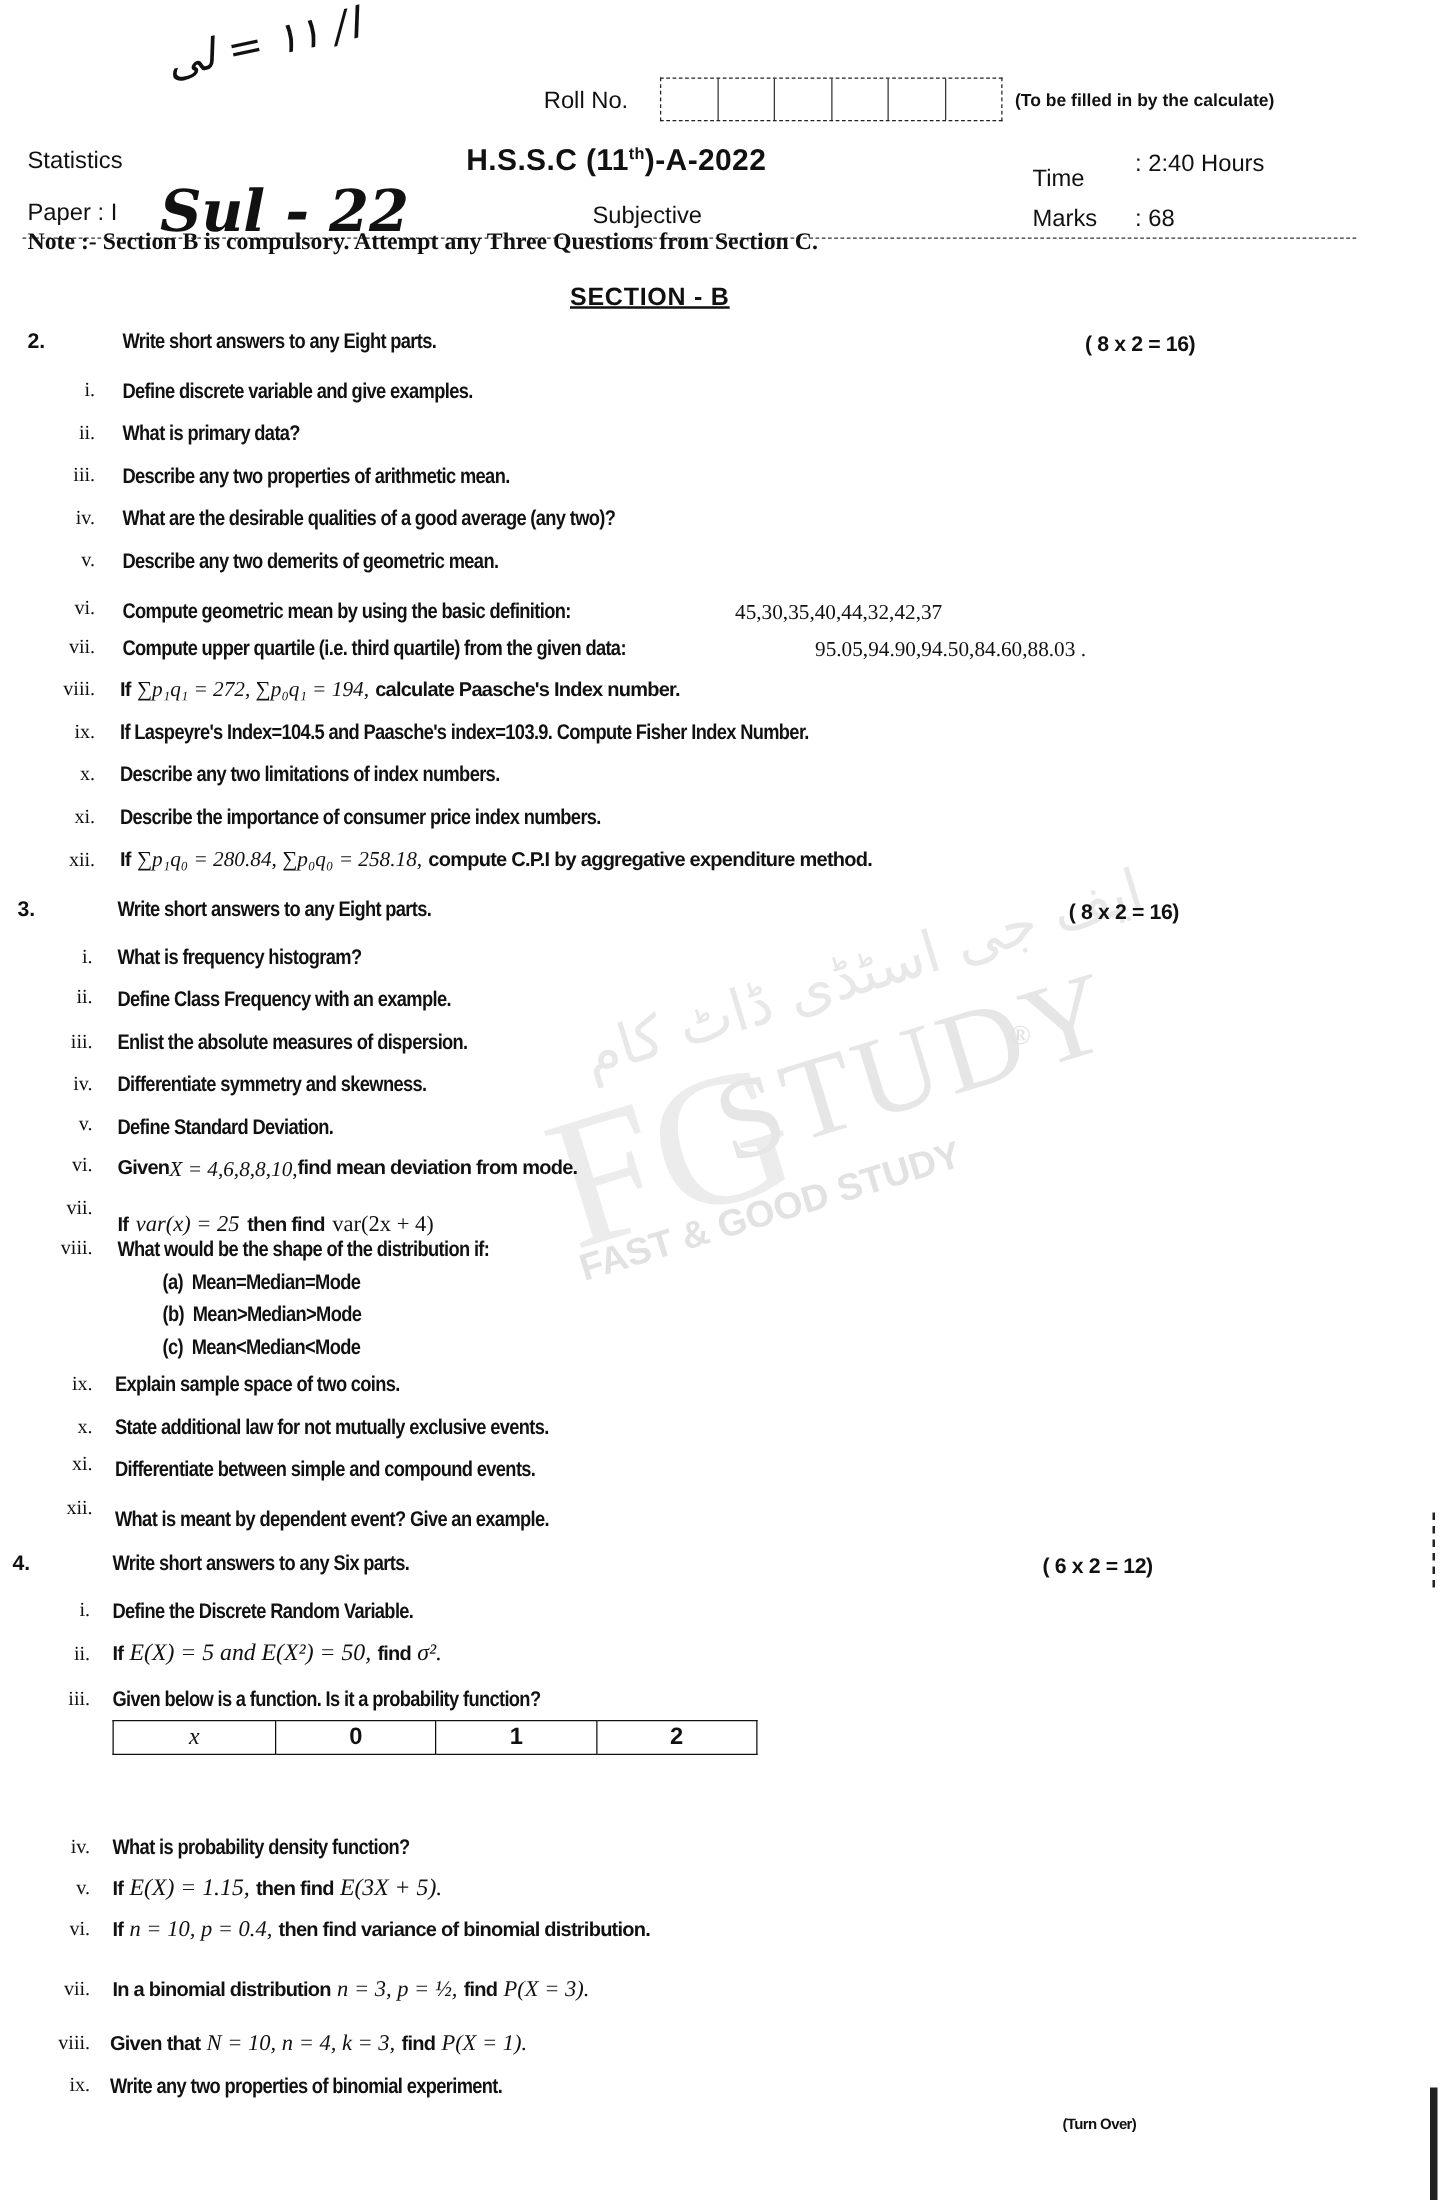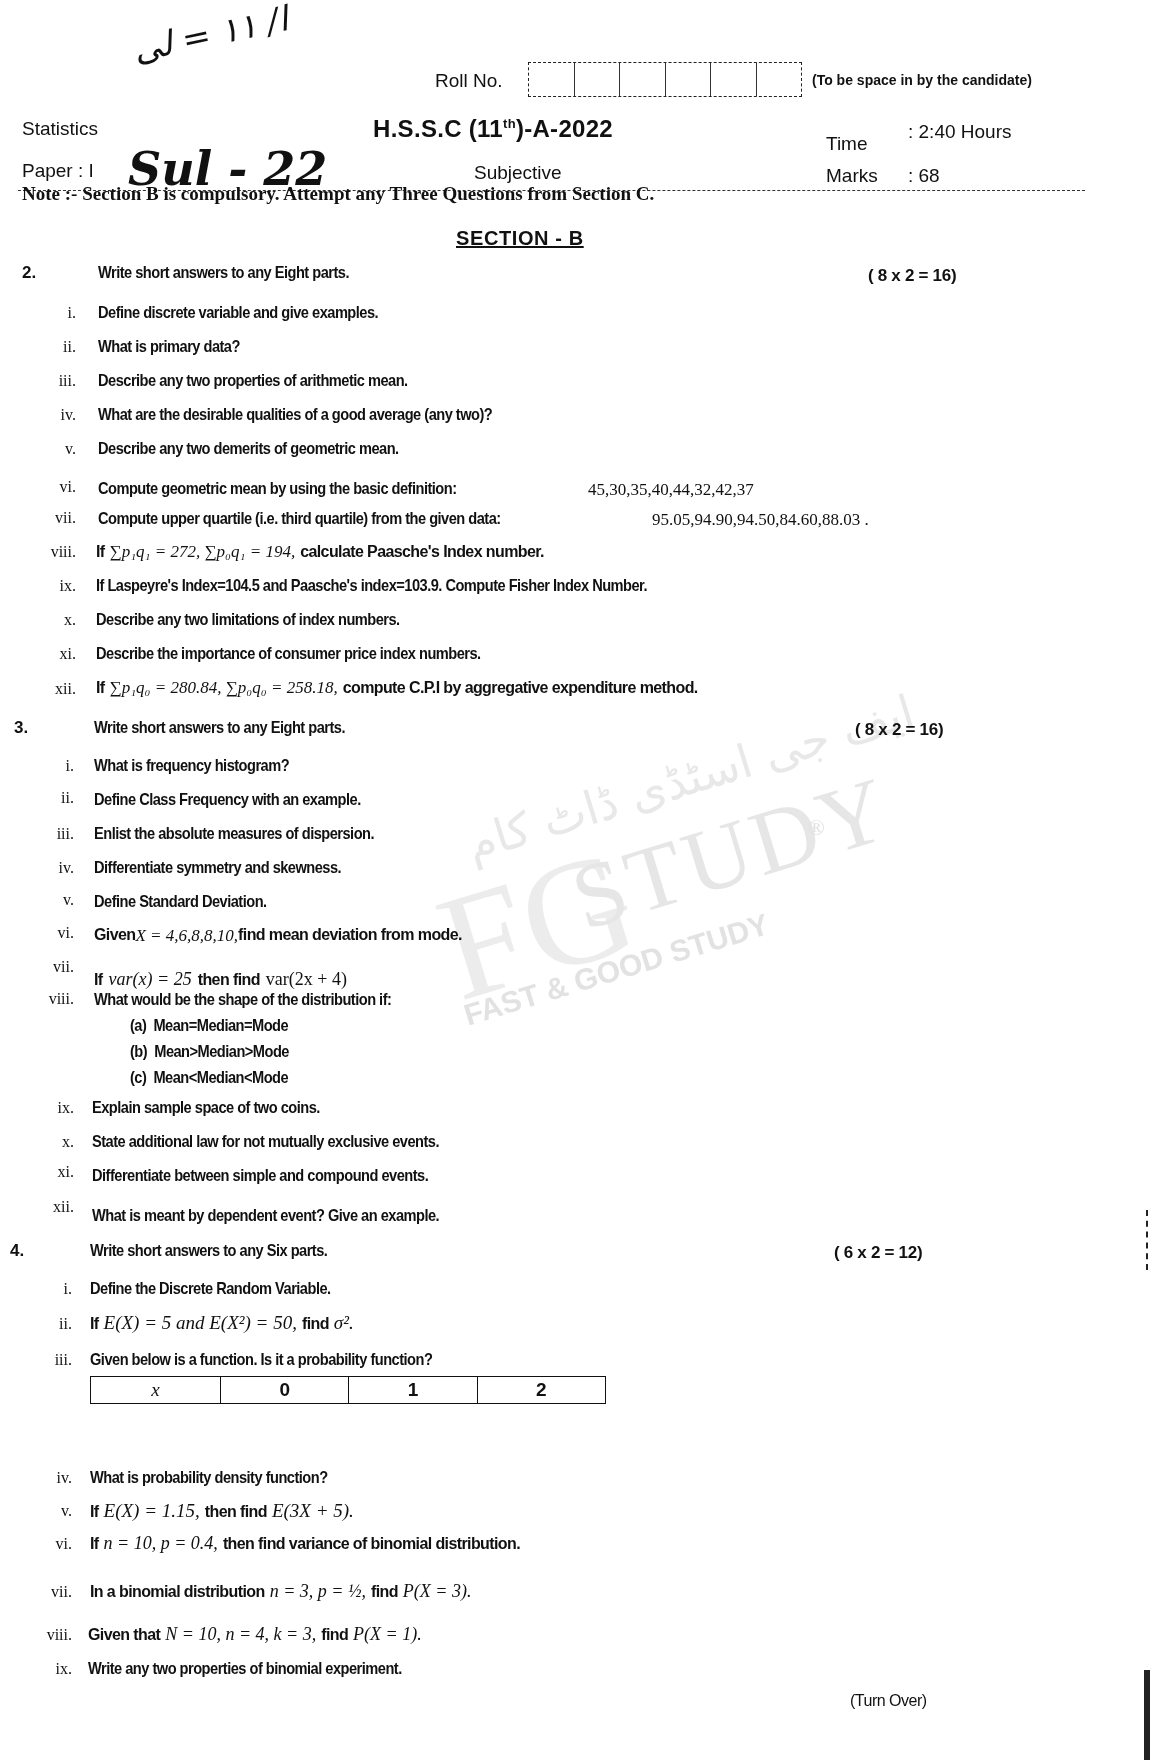--- a/index.html
+++ b/index.html
@@ -59,21 +59,21 @@
 
 <div class="abs hdr" style="left:435px; top:70px;">Roll No.</div>
 <div class="rollbox">
   <div class="cell"></div>
   <div class="cell"></div>
   <div class="cell"></div>
   <div class="cell"></div>
   <div class="cell"></div>
   <div class="cell"></div>
 </div>
-<div class="abs" style="left:812px; top:72px; font-family:'Liberation Sans',sans-serif; font-size:14px; font-weight:bold;">(To be space in by the candidate)</div>
+<div class="abs" style="left:812px; top:72px; font-family:'Liberation Sans',sans-serif; font-size:14px; font-weight:bold;">(To be filled in by the calculate)</div>
 
 <div class="abs hdr" style="left:22px; top:118px;">Statistics</div>
 <div class="abs hdr-bold" style="left:373px; top:115px;"><span>H.S.S.C (11</span><sup style="font-size:13px;">th</sup><span>)-A-2022</span></div>
 <div class="abs hdr" style="left:826px; top:121px;margin-top:12px;">Time</div>
 <div class="abs hdr" style="left:908px; top:121px;">: 2:40 Hours</div>
 
 <div class="abs hdr" style="left:22px; top:160px;">Paper : I</div>
 <div class="abs hand" style="left:128px; top:142px; font-size:46px; font-weight:bold;">Sul - 22</div>
 <div class="abs hdr" style="left:474px; top:162px;">Subjective</div>
 <div class="abs hdr" style="left:826px; top:165px;">Marks</div>
@@ -244,16 +244,16 @@
 <div class="abs" style="left:88px; top:1624px; display:flex; gap:5px; align-items:baseline;">
   <span class="cond" style="transform:none; font-size:16px;">Given that</span>
   <span class="mi" style="font-size:18px;">N = 10,  n = 4,  k = 3,</span>
   <span class="cond" style="transform:none; font-size:16px;">find</span>
   <span class="mi" style="font-size:18px;">P(X = 1).</span>
 </div>
 
 <div class="abs roman" style="left:36px; top:1660px;">ix.</div>
 <div class="abs cond" style="left:88px; top:1659px;">Write any two properties of binomial experiment.</div>
 
-<div class="abs" style="left:850px; top:1692px; font-family:'Liberation Sans',sans-serif; font-weight:normal; font-size:16px; letter-spacing:-0.5px;text-align:right;">(Turn Over)</div>
+<div class="abs" style="left:850px; top:1692px; font-family:'Liberation Sans',sans-serif; font-weight:bold; font-size:12px; letter-spacing:-0.5px;text-align:right;">(Turn Over)</div>
 
 <div class="abs" style="left:1146px; top:1210px; width:3px; height:60px; border-left:2px dashed #222;"></div>
 <div class="abs" style="left:1144px; top:1670px; width:6px; height:90px; background:#222;"></div>
 
 </body></html>

